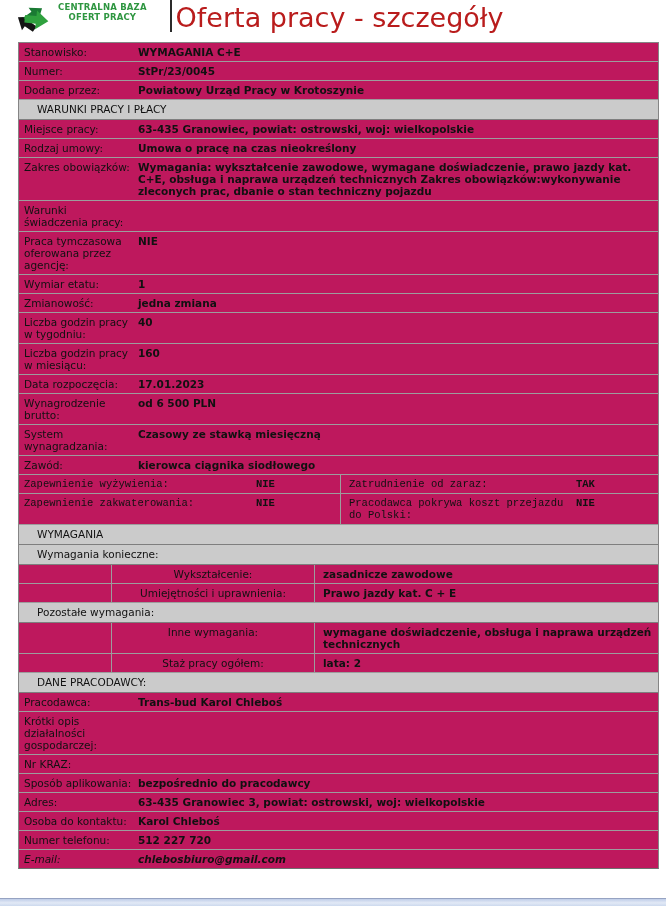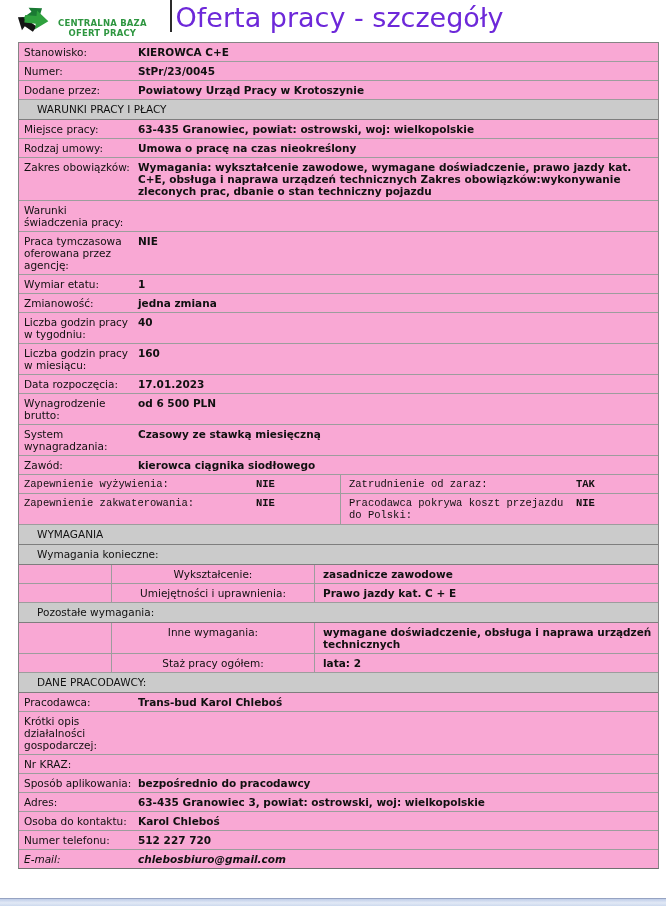--- a/index.html
+++ b/index.html
@@ -6,33 +6,33 @@
   .page{
     position:relative;
     width:666px;height:906px;
     background:#ffffff;
     overflow:hidden;
     font-family:"DejaVu Sans","Liberation Sans",sans-serif;
     font-size:10.5px;line-height:12px;color:#111;
   }
   
   .header{position:relative;height:42px;}
-  .logo{position:absolute;left:14px;top:2px;display:flex;align-items:flex-end;gap:6px;}
+  .logo{position:absolute;left:14px;top:2px;display:flex;align-items:flex-start;gap:6px;}
   .logo-text{display:flex;flex-direction:column;align-items:center;
     font-weight:bold;font-size:8.5px;line-height:10px;letter-spacing:.2px;color:#2e9640;}
   .header-vline{position:absolute;left:170px;top:0;width:2px;height:32px;background:#2b2b2b;}
   .page-title{
     position:absolute;left:50%;top:2px;transform:translateX(-48%);
-    margin:0;font-weight:400;font-size:27px;line-height:32px;color:#6d28d9;white-space:nowrap;
+    margin:0;font-weight:400;font-size:27px;line-height:32px;color:#b91c1c;white-space:nowrap;
   }
   
   .offer-table{
     margin-left:18px;width:641px;
     border:1px solid #858585;border-bottom:1px solid #6f6f6f;
-    background:#f9a8d4;box-sizing:border-box;
+    background:#be185d;box-sizing:border-box;
   }
   .row{display:flex;border-bottom:1px solid #9d9d9d;box-sizing:border-box;}
   .row:last-child{border-bottom:none;font-style:italic;}
   .row.section{
     background:#cbcbcb;font-weight:normal;
     padding:3px 0 4px 18px;display:block;
     border-bottom:1px solid #7e7e7e;
   }
   
   .row.field .lbl{width:109px;padding:3px 0 3px 5px;flex:none;}
@@ -80,21 +80,21 @@
       </div>
     </div>
     <div class="header-vline"></div>
     <h1 class="page-title">Oferta pracy - szczegóły</h1>
   </div>
 
   <div class="offer-table">
 
     <div class="row field">
       <div class="lbl">Stanowisko:</div>
-      <div class="val">KIEROWCA C+E</div>
+      <div class="val">WYMAGANIA C+E</div>
     </div>
     <div class="row field">
       <div class="lbl">Numer:</div>
       <div class="val">StPr/23/0045</div>
     </div>
     <div class="row field">
       <div class="lbl">Dodane przez:</div>
       <div class="val">Powiatowy Urząd Pracy w Krotoszynie</div>
     </div>
 

